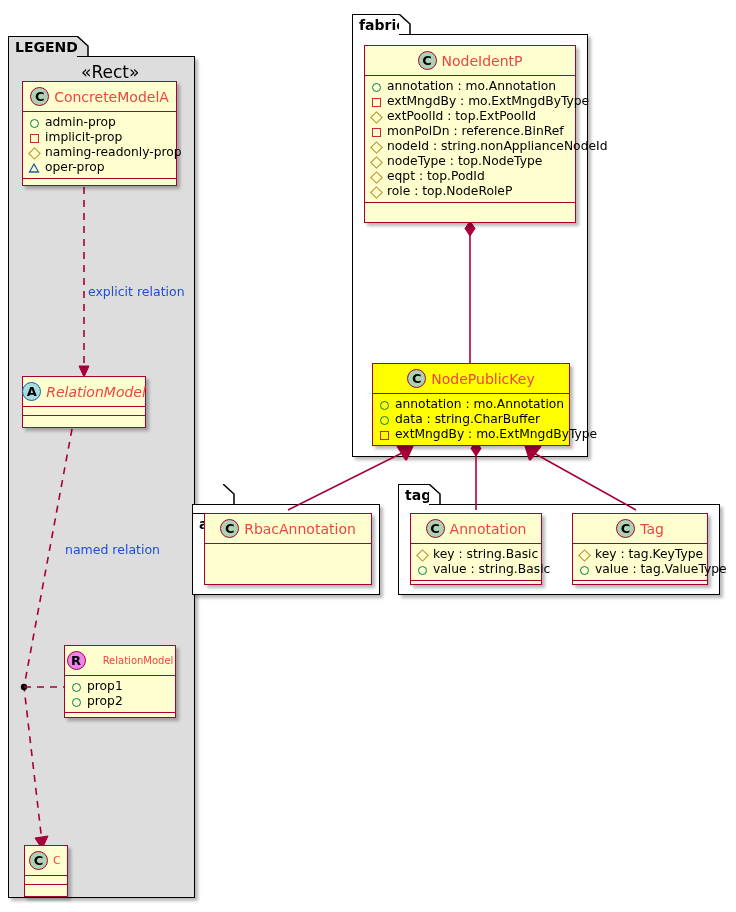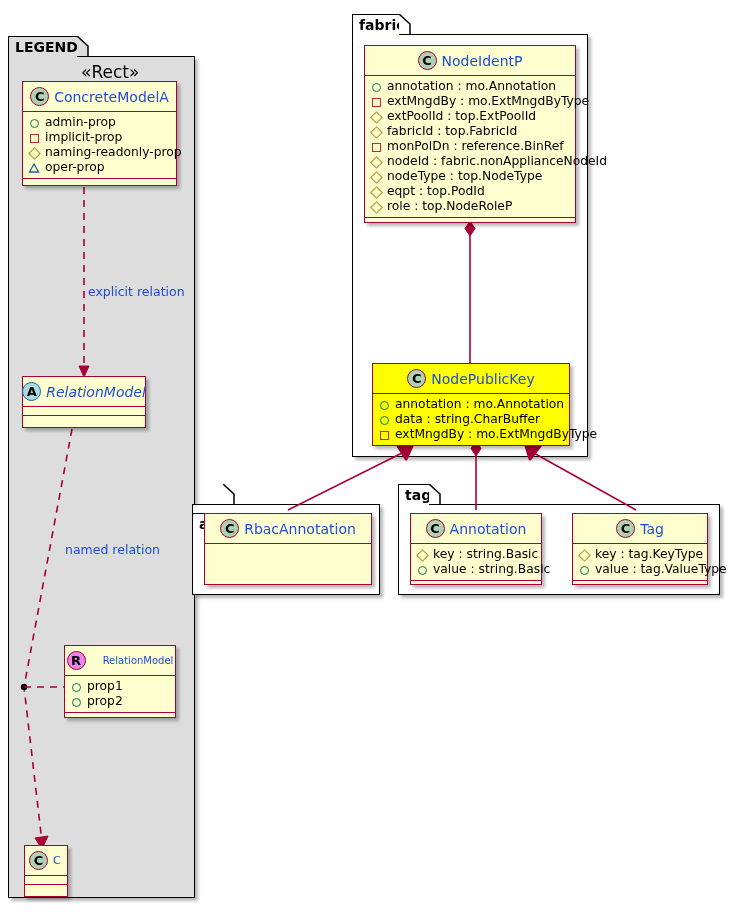--- a/index.html
+++ b/index.html
@@ -27,21 +27,21 @@
   #legend .pkg-tab{background:#dddddd;}
 
   
   .cls{position:absolute;box-sizing:border-box;
        border:1.3px solid #A80036;background:#FEFECE;
        box-shadow:3px 3px 3px rgba(0,0,0,.28);z-index:5;}
   .cls.hl{background:#FFFF00;}
   .cls .hdr{position:relative;display:flex;align-items:center;
        justify-content:center;height:30px;border-bottom:1.3px solid #A80036;
        box-sizing:border-box;}
-  .cls .hdr .cname{font-size:14px;color:#1d4ed8;white-space:nowrap;line-height:1;}
+  .cls .hdr .cname{font-size:14px;color:#ef4444;white-space:nowrap;line-height:1;}
   .cls .hdr .cname.abs{font-style:italic;}
   .cls .attrs{padding:3px 4px 3px 5px;box-sizing:border-box;
        border-bottom:1.3px solid #A80036;}
   .cls .attrs.empty{height:9px;padding:0;}
   .cls .foot{height:9px;}
   .cls .row{display:flex;align-items:center;height:15px;white-space:nowrap;}
   .cls .row .lbl{font-size:12.3px;color:#000;line-height:1;}
 
   
   .badge{width:19px;height:19px;border-radius:50%;box-sizing:border-box;
@@ -187,30 +187,26 @@
         </div>
       <div class="row">
         <span class="vis square"></span>
         <span class="lbl">extMngdBy : mo.ExtMngdByType</span>
         </div>
       <div class="row">
         <span class="vis diamond"></span>
         <span class="lbl">extPoolId : top.ExtPoolId</span>
         </div>
       <div class="row">
-        <span class="vis diamond"></span>
-        <span class="lbl">fabricId : top.FabricId</span>
-        </div>
-      <div class="row">
         <span class="vis square"></span>
         <span class="lbl">monPolDn : reference.BinRef</span>
         </div>
       <div class="row">
         <span class="vis diamond"></span>
-        <span class="lbl">nodeId : fabric.nonApplianceNodeId</span>
+        <span class="lbl">nodeId : string.nonApplianceNodeId</span>
         </div>
       <div class="row">
         <span class="vis diamond"></span>
         <span class="lbl">nodeType : top.NodeType</span>
         </div>
       <div class="row">
         <span class="vis diamond"></span>
         <span class="lbl">eqpt : top.PodId</span>
         </div>
       <div class="row">

